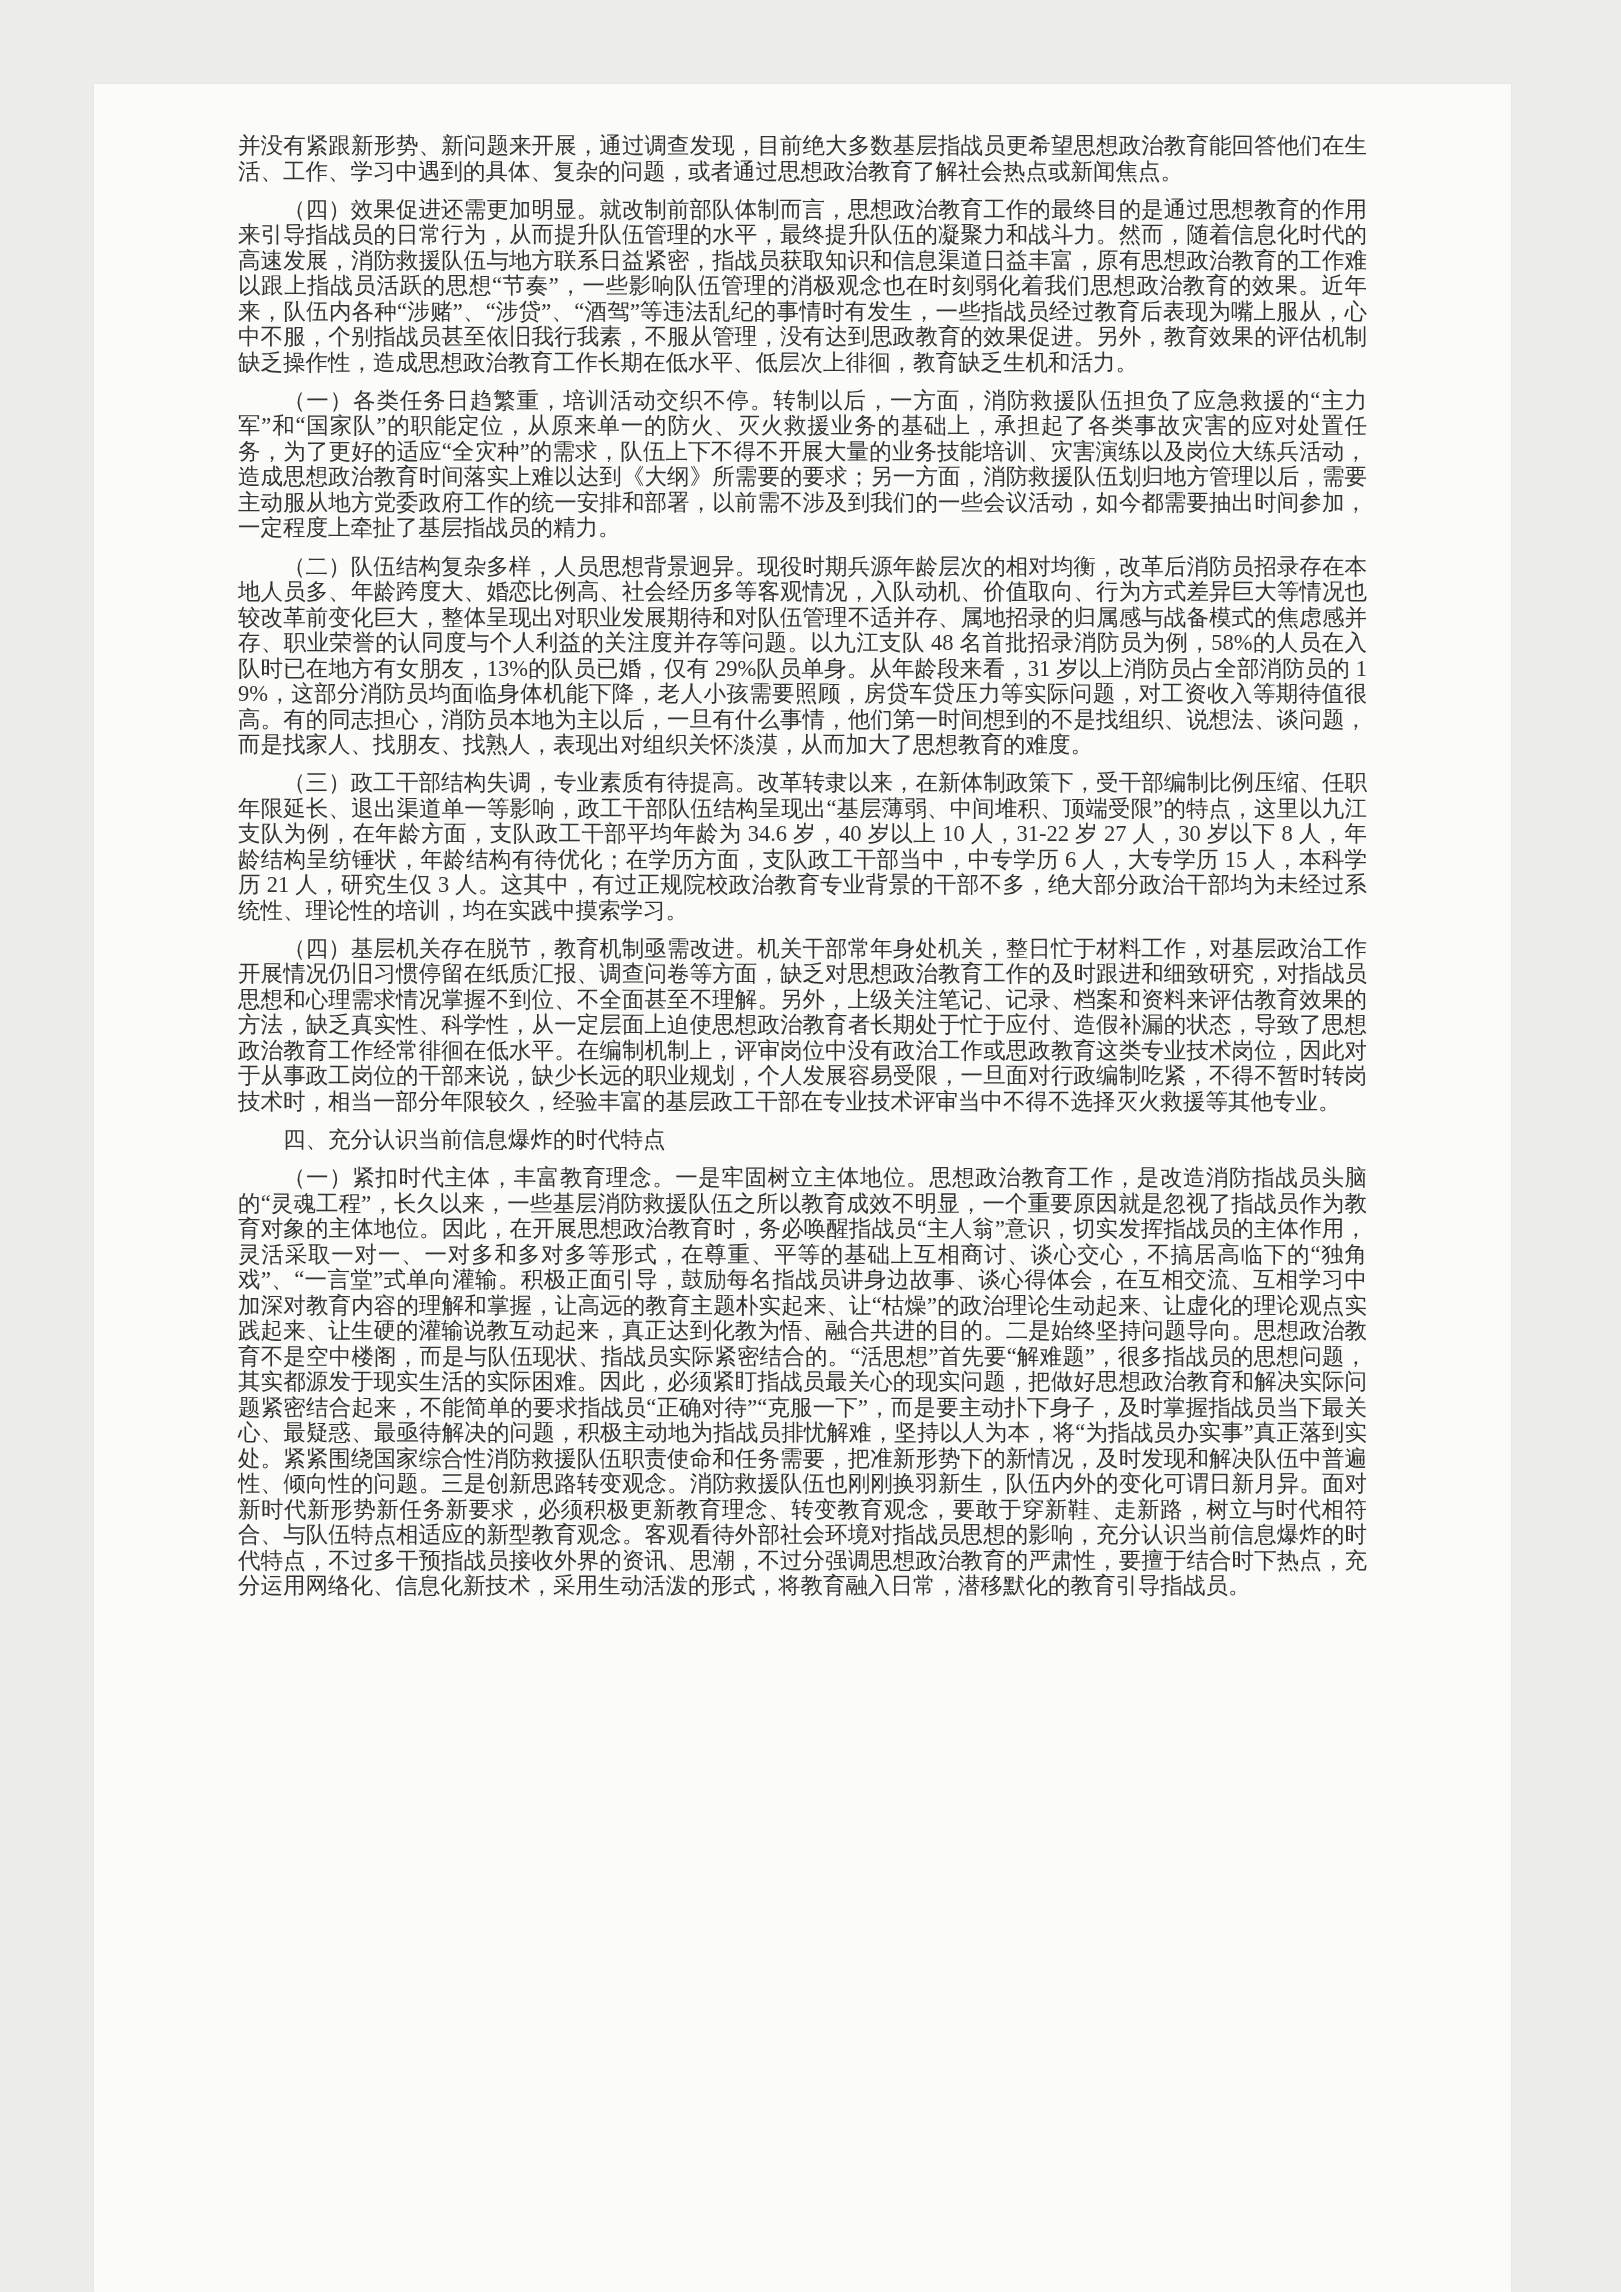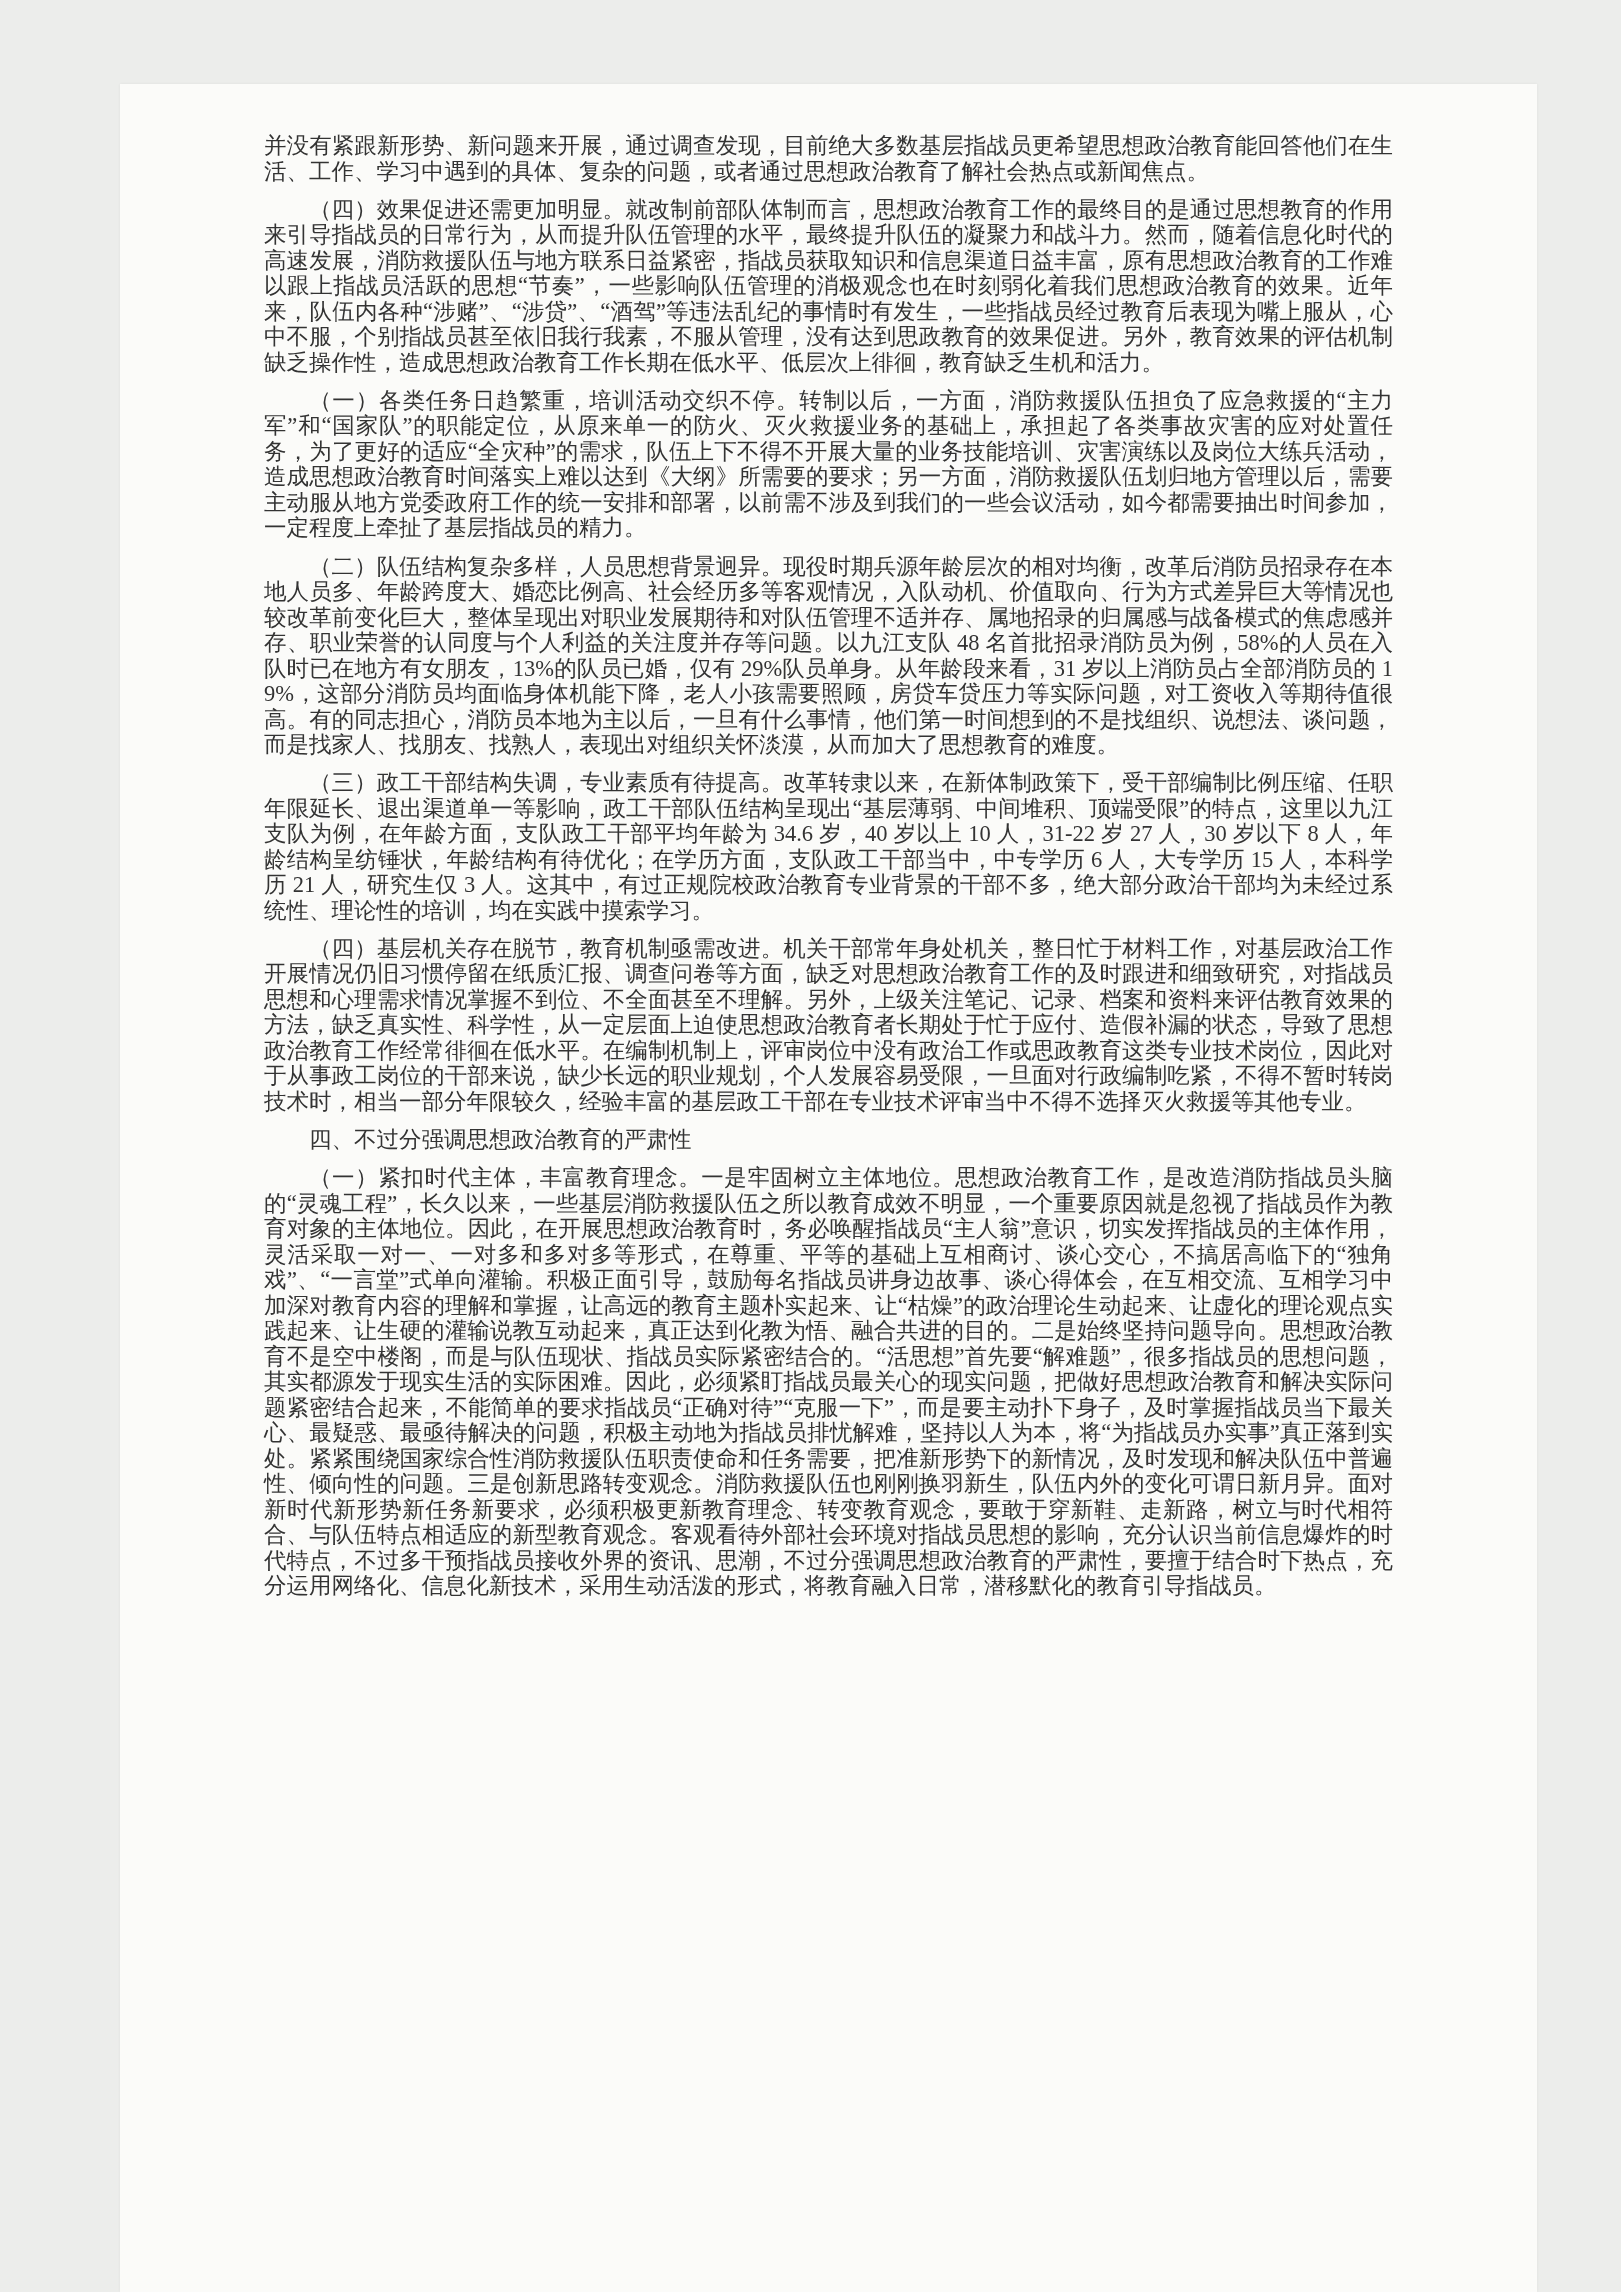--- a/index.html
+++ b/index.html
@@ -9,21 +9,21 @@
   body {
     width: 1621px;
     height: 2293px;
     background: #ecedeb;
     position: relative;
     overflow: hidden;
     font-family: "Liberation Serif", "DejaVu Serif", serif;
   }
   .page {
     position: absolute;
-    left: 120px;
+    left: 94px;
     top: 84px;
     width: 1417px;
     height: 2208px;
     background: #fbfbf9;
     box-shadow: 0 0 2.9px rgba(0,0,0,0.06);
   }
   .content {
     padding: 49px 144px 0 144px;
   }
   .para {
@@ -48,17 +48,17 @@
 <body>
 
 <div class="page">
   <div class="content">
     <p class="para no-indent">并没有紧跟新形势、新问题来开展，通过调查发现，目前绝大多数基层指战员更希望思想政治教育能回答他们在生活、工作、学习中遇到的具体、复杂的问题，或者通过思想政治教育了解社会热点或新闻焦点。</p>
     <p class="para">（四）效果促进还需更加明显。就改制前部队体制而言，思想政治教育工作的最终目的是通过思想教育的作用来引导指战员的日常行为，从而提升队伍管理的水平，最终提升队伍的凝聚力和战斗力。然而，随着信息化时代的高速发展，消防救援队伍与地方联系日益紧密，指战员获取知识和信息渠道日益丰富，原有思想政治教育的工作难以跟上指战员活跃的思想“节奏”，一些影响队伍管理的消极观念也在时刻弱化着我们思想政治教育的效果。近年来，队伍内各种“涉赌”、“涉贷”、“酒驾”等违法乱纪的事情时有发生，一些指战员经过教育后表现为嘴上服从，心中不服，个别指战员甚至依旧我行我素，不服从管理，没有达到思政教育的效果促进。另外，教育效果的评估机制缺乏操作性，造成思想政治教育工作长期在低水平、低层次上徘徊，教育缺乏生机和活力。</p>
     <p class="para">（一）各类任务日趋繁重，培训活动交织不停。转制以后，一方面，消防救援队伍担负了应急救援的“主力军”和“国家队”的职能定位，从原来单一的防火、灭火救援业务的基础上，承担起了各类事故灾害的应对处置任务，为了更好的适应“全灾种”的需求，队伍上下不得不开展大量的业务技能培训、灾害演练以及岗位大练兵活动，造成思想政治教育时间落实上难以达到《大纲》所需要的要求；另一方面，消防救援队伍划归地方管理以后，需要主动服从地方党委政府工作的统一安排和部署，以前需不涉及到我们的一些会议活动，如今都需要抽出时间参加，一定程度上牵扯了基层指战员的精力。</p>
     <p class="para">（二）队伍结构复杂多样，人员思想背景迥异。现役时期兵源年龄层次的相对均衡，改革后消防员招录存在本地人员多、年龄跨度大、婚恋比例高、社会经历多等客观情况，入队动机、价值取向、行为方式差异巨大等情况也较改革前变化巨大，整体呈现出对职业发展期待和对队伍管理不适并存、属地招录的归属感与战备模式的焦虑感并存、职业荣誉的认同度与个人利益的关注度并存等问题。以九江支队 48 名首批招录消防员为例，58%的人员在入队时已在地方有女朋友，13%的队员已婚，仅有 29%队员单身。从年龄段来看，31 岁以上消防员占全部消防员的 19%，这部分消防员均面临身体机能下降，老人小孩需要照顾，房贷车贷压力等实际问题，对工资收入等期待值很高。有的同志担心，消防员本地为主以后，一旦有什么事情，他们第一时间想到的不是找组织、说想法、谈问题，而是找家人、找朋友、找熟人，表现出对组织关怀淡漠，从而加大了思想教育的难度。</p>
     <p class="para">（三）政工干部结构失调，专业素质有待提高。改革转隶以来，在新体制政策下，受干部编制比例压缩、任职年限延长、退出渠道单一等影响，政工干部队伍结构呈现出“基层薄弱、中间堆积、顶端受限”的特点，这里以九江支队为例，在年龄方面，支队政工干部平均年龄为 34.6 岁，40 岁以上 10 人，31-22 岁 27 人，30 岁以下 8 人，年龄结构呈纺锤状，年龄结构有待优化；在学历方面，支队政工干部当中，中专学历 6 人，大专学历 15 人，本科学历 21 人，研究生仅 3 人。这其中，有过正规院校政治教育专业背景的干部不多，绝大部分政治干部均为未经过系统性、理论性的培训，均在实践中摸索学习。</p>
     <p class="para">（四）基层机关存在脱节，教育机制亟需改进。机关干部常年身处机关，整日忙于材料工作，对基层政治工作开展情况仍旧习惯停留在纸质汇报、调查问卷等方面，缺乏对思想政治教育工作的及时跟进和细致研究，对指战员思想和心理需求情况掌握不到位、不全面甚至不理解。另外，上级关注笔记、记录、档案和资料来评估教育效果的方法，缺乏真实性、科学性，从一定层面上迫使思想政治教育者长期处于忙于应付、造假补漏的状态，导致了思想政治教育工作经常徘徊在低水平。在编制机制上，评审岗位中没有政治工作或思政教育这类专业技术岗位，因此对于从事政工岗位的干部来说，缺少长远的职业规划，个人发展容易受限，一旦面对行政编制吃紧，不得不暂时转岗技术时，相当一部分年限较久，经验丰富的基层政工干部在专业技术评审当中不得不选择灭火救援等其他专业。</p>
-    <p class="para heading">四、不过分强调思想政治教育的严肃性</p>
+    <p class="para heading">四、充分认识当前信息爆炸的时代特点</p>
     <p class="para">（一）紧扣时代主体，丰富教育理念。一是牢固树立主体地位。思想政治教育工作，是改造消防指战员头脑的“灵魂工程”，长久以来，一些基层消防救援队伍之所以教育成效不明显，一个重要原因就是忽视了指战员作为教育对象的主体地位。因此，在开展思想政治教育时，务必唤醒指战员“主人翁”意识，切实发挥指战员的主体作用，灵活采取一对一、一对多和多对多等形式，在尊重、平等的基础上互相商讨、谈心交心，不搞居高临下的“独角戏”、“一言堂”式单向灌输。积极正面引导，鼓励每名指战员讲身边故事、谈心得体会，在互相交流、互相学习中加深对教育内容的理解和掌握，让高远的教育主题朴实起来、让“枯燥”的政治理论生动起来、让虚化的理论观点实践起来、让生硬的灌输说教互动起来，真正达到化教为悟、融合共进的目的。二是始终坚持问题导向。思想政治教育不是空中楼阁，而是与队伍现状、指战员实际紧密结合的。“活思想”首先要“解难题”，很多指战员的思想问题，其实都源发于现实生活的实际困难。因此，必须紧盯指战员最关心的现实问题，把做好思想政治教育和解决实际问题紧密结合起来，不能简单的要求指战员“正确对待”“克服一下”，而是要主动扑下身子，及时掌握指战员当下最关心、最疑惑、最亟待解决的问题，积极主动地为指战员排忧解难，坚持以人为本，将“为指战员办实事”真正落到实处。紧紧围绕国家综合性消防救援队伍职责使命和任务需要，把准新形势下的新情况，及时发现和解决队伍中普遍性、倾向性的问题。三是创新思路转变观念。消防救援队伍也刚刚换羽新生，队伍内外的变化可谓日新月异。面对新时代新形势新任务新要求，必须积极更新教育理念、转变教育观念，要敢于穿新鞋、走新路，树立与时代相符合、与队伍特点相适应的新型教育观念。客观看待外部社会环境对指战员思想的影响，充分认识当前信息爆炸的时代特点，不过多干预指战员接收外界的资讯、思潮，不过分强调思想政治教育的严肃性，要擅于结合时下热点，充分运用网络化、信息化新技术，采用生动活泼的形式，将教育融入日常，潜移默化的教育引导指战员。</p>
   </div>
 </div>
 
 
 </body></html>

